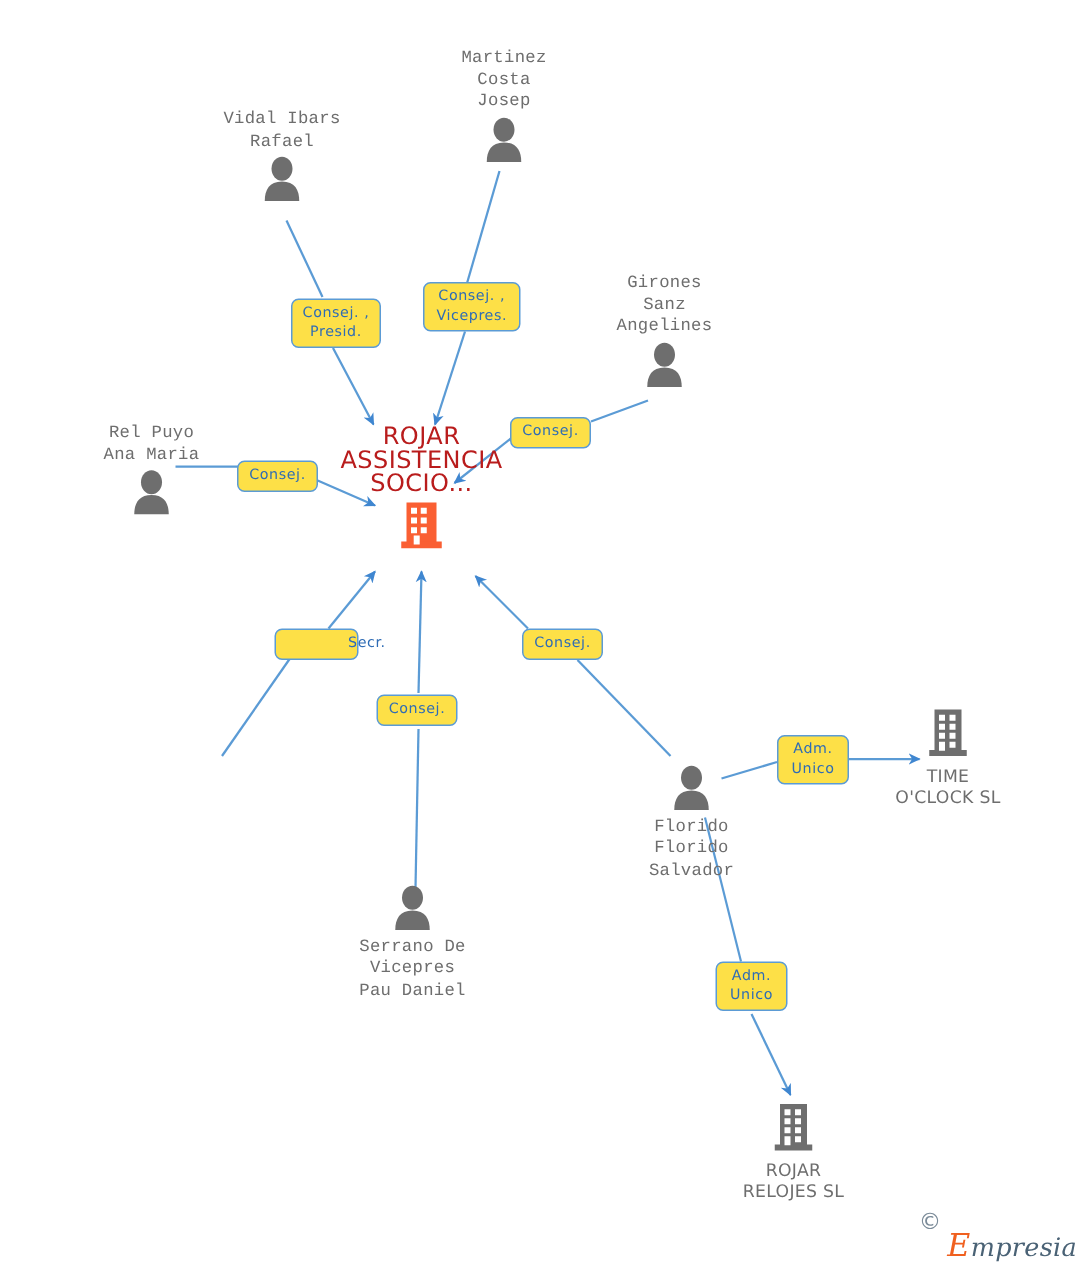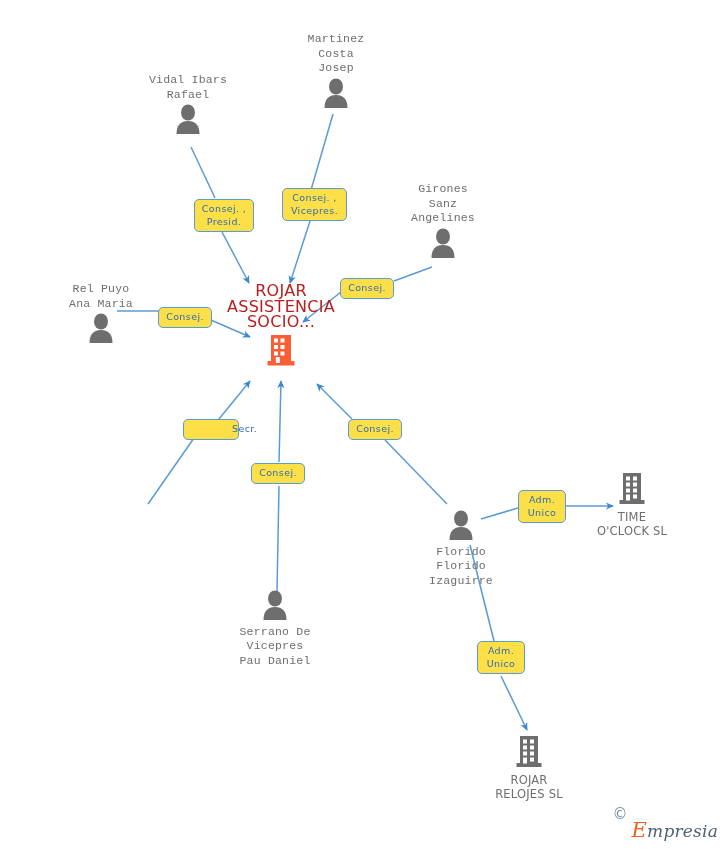--- a/index.html
+++ b/index.html
@@ -198,21 +198,21 @@
 
   <div class="node person" style="left:461px; top:510px;">
     <span class="ic">
       <svg width="28" height="30" viewBox="0 0 28 30">
         <ellipse cx="14" cy="8.5" rx="7" ry="8" fill="#6e6e6e"></ellipse>
         <path d="M14,17 C5.5,17 2.5,22.5 2.5,30 L25.5,30 C25.5,22.5 22.5,17 14,17 Z" fill="#6e6e6e"></path>
       </svg>
     </span>
     <span class="nm" style="white-space:pre-line">Florido
 Florido
-Izaguirre</span>
+Salvador</span>
   </div>
 
   <div class="node center" style="left:281px; top:283px;">
     <span class="nm" style="white-space:pre-line">ROJAR
 ASSISTENCIA
 SOCIO...</span>
     <span class="ic" style="margin-top:4px;">
       <svg width="30" height="34" viewBox="0 0 30 34">
         <rect x="5" y="1" width="20" height="28" fill="#fa5f33"></rect>
         <rect x="1.5" y="27" width="27" height="4.5" fill="#fa5f33"></rect>

